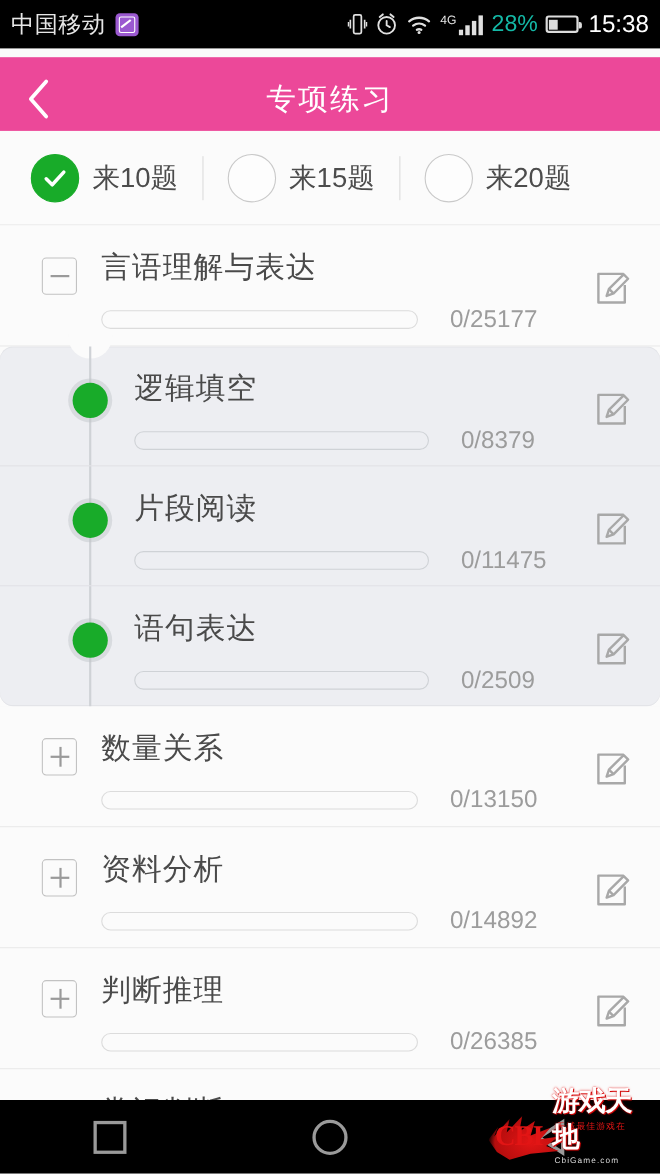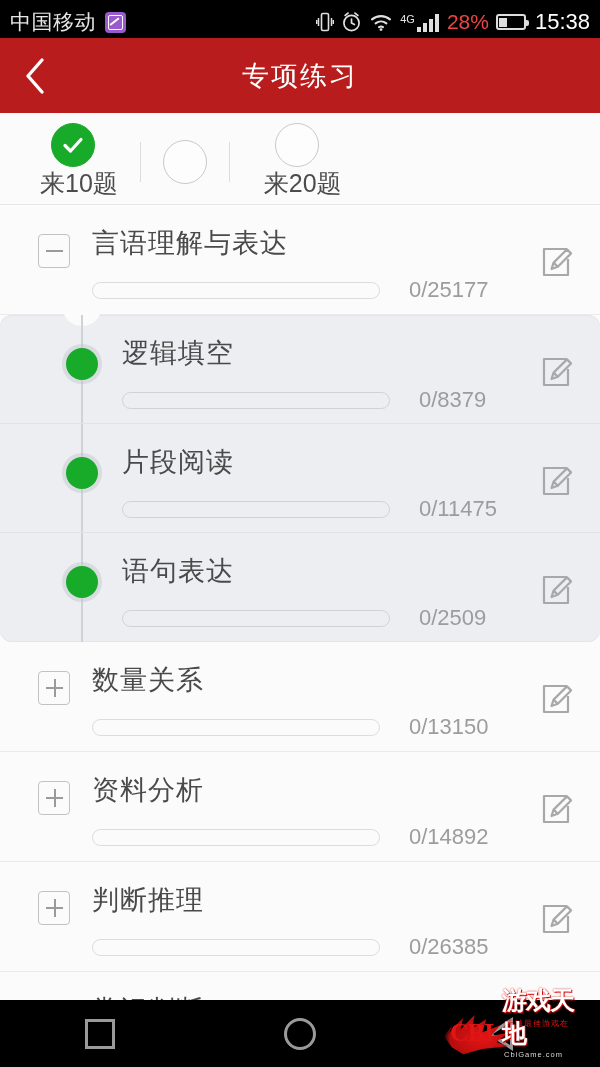--- a/index.html
+++ b/index.html
@@ -27,54 +27,54 @@
   .shot-icon::before{
     content:""; position:absolute; left:3px; top:3px; right:3px; bottom:3px;
     border:1.5px solid #fff; border-radius:2px;
   }
   .shot-icon::after{
     content:""; position:absolute; left:5px; top:12px; width:11px; height:1.5px;
     background:#fff; transform:rotate(-38deg); transform-origin:left center;
   }
   .sb-right{ display:flex; align-items:center; gap:7px; }
   .ic{ display:block; }
-  .pct{ font-size:21px; color:#ef4444; margin-left:-1px; }
+  .pct{ font-size:21px; color:#14b8a6; margin-left:-1px; }
   .clock{ font-size:22px; color:#fff; margin-left:2px; }
   .batt{
     width:30px; height:16px; border:2px solid #ddd; border-radius:3px;
     position:relative; display:inline-block;
   }
   .batt::after{
     content:""; position:absolute; right:-5px; top:4px; width:3px; height:6px;
     background:#ddd; border-radius:0 2px 2px 0;
   }
   .batt i{ position:absolute; left:1.5px; top:1.5px; bottom:1.5px; width:8px; background:#ddd; display:block; }
 
   
   .header{
-    position:absolute; top:38px; left:0; width:600px; height:75px;
-    background:#b91c1c; display:flex; align-items:center;
+    position:absolute; top:52px; left:0; width:600px; height:75px;
+    background:#ec4899; display:flex; align-items:center;
   }
   .back{
     width:70px; height:75px; display:flex; align-items:center; justify-content:center;
     cursor:pointer;
   }
   .back svg{ display:block; }
   .title{
     position:absolute; left:0; right:0; text-align:center;
     font-size:27px; color:#fff; letter-spacing:2px; pointer-events:none;
   }
 
   
   .radio-row{
     position:absolute; top:119px; left:0; width:600px; height:86px;
     background:#fbfbfb; border-bottom:1px solid #e6e6e6;
     display:flex; align-items:center;
   }
-  .ropt{ display:flex; align-items:center; cursor:pointer;flex-direction:column; }
+  .ropt{ display:flex; align-items:center; cursor:pointer; }
   .ropt:nth-child(1){ margin-left:28px; }
   .circle{
     width:44px; height:44px; border-radius:50%;
     border:1.5px solid #c9c9c9; background:#fdfdfd;
     display:flex; align-items:center; justify-content:center; flex:none;
   }
   .circle.on{ background:#18ab29; border-color:#18ab29; }
   .ropt .lbl{ font-size:25px; color:#4c4c4c; margin-left:12px; white-space:nowrap; }
   .divider{ width:1px; height:40px; background:#dcdcdc; margin:0 22px; }
 
@@ -254,20 +254,21 @@
           <path d="M5 13.5 L10.5 19 L21 7.5" fill="none" stroke="#ffffff" stroke-width="3.2" stroke-linecap="round" stroke-linejoin="round"></path>
         </svg>
       </span>
       <span class="lbl">来10题</span>
     </div>
 
     <div class="divider"></div>
 
     <div class="ropt">
       <span class="circle"></span>
+      <span class="lbl">来15题</span>
     </div>
 
     <div class="divider"></div>
 
     <div class="ropt">
       <span class="circle"></span>
       <span class="lbl">来20题</span>
     </div>
   </div>
 

